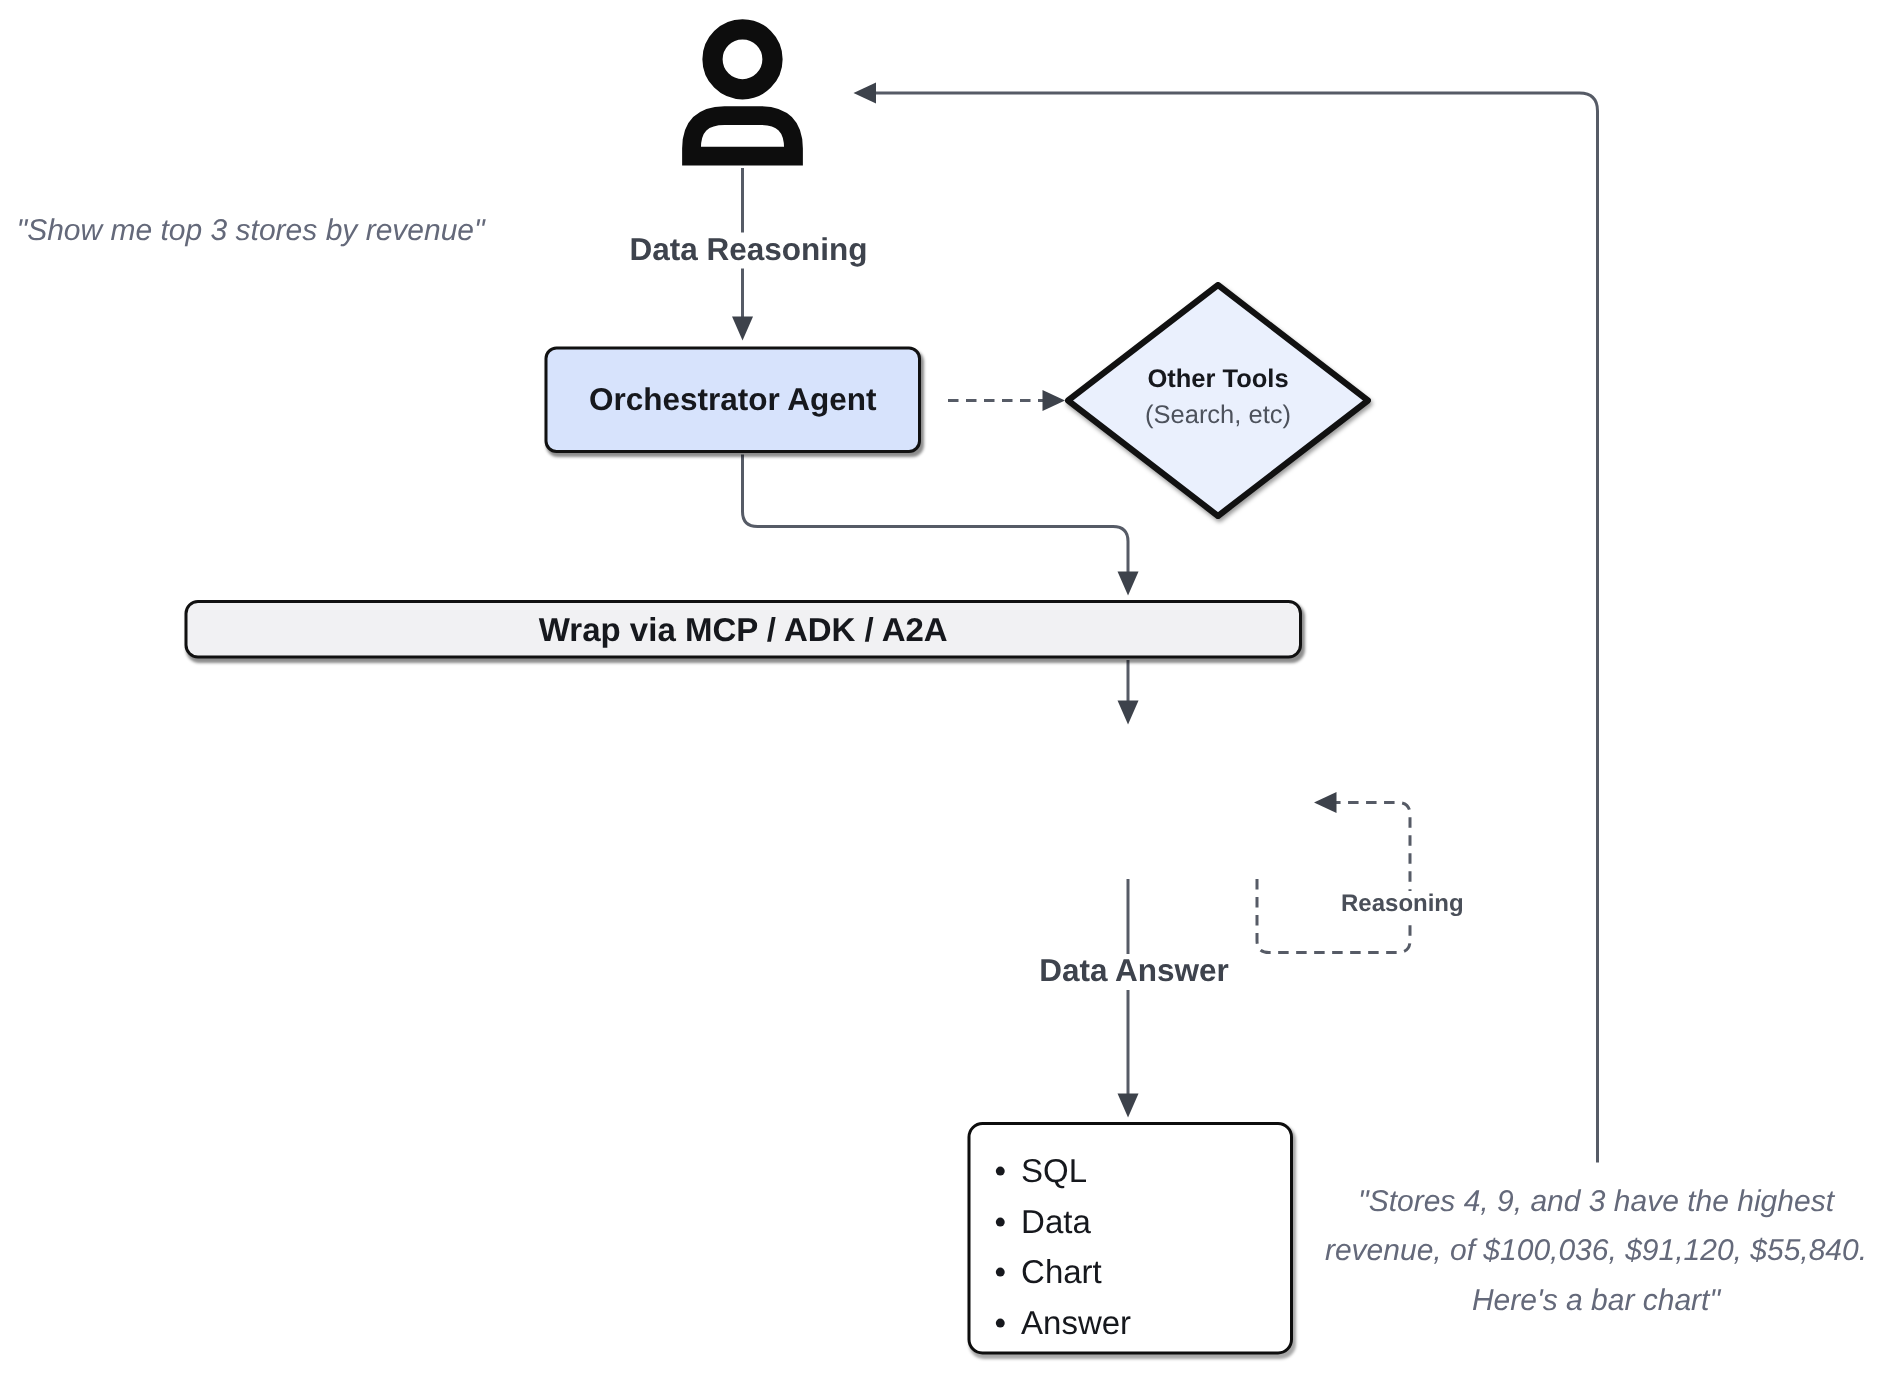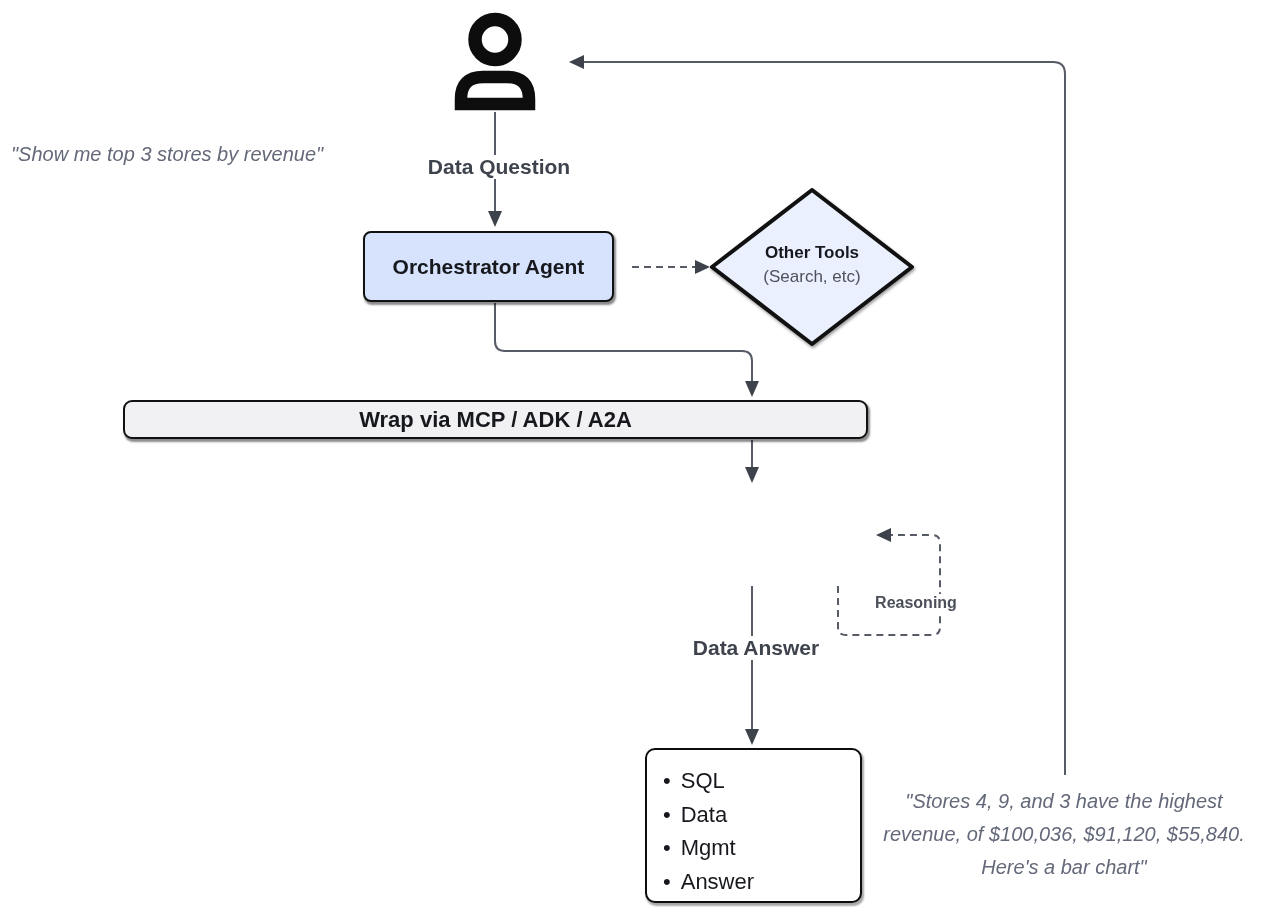--- a/index.html
+++ b/index.html
@@ -38,21 +38,21 @@
   }
   .diamond-title{font-weight:bold;font-size:17px;color:#16181d;}
   .diamond-sub{font-size:17px;color:#4d525c;}
   .flow-label{
     position:absolute;text-align:center;font-weight:bold;font-size:21px;color:#3e434d;
     background:#ffffff;padding:0 4px;white-space:nowrap;
   }
   .label-question{left:402px;top:155px;width:186px;}
   .label-answer{left:659px;top:636px;width:186px;}
   .label-reasoning{
-    position:absolute;left:868px;top:594px;width:96px;text-align:center;
+    position:absolute;left:894px;top:594px;width:96px;text-align:left;
     font-weight:bold;font-size:16px;color:#4a4f59;background:#ffffff;
   }
   .quote{
     position:absolute;font-style:italic;font-size:20px;color:#64697a;white-space:nowrap;
   }
   .quote-left{left:11px;top:143px;}
   .quote-right{left:866px;top:785px;width:396px;text-align:center;line-height:33px;white-space:normal;}
   .quote-right div{white-space:nowrap;}
 </style>
 </head>
@@ -108,21 +108,21 @@
   </svg>
 
   <div class="quote quote-left">"Show me top 3 stores by revenue"</div>
 
   <div class="quote quote-right">
     <div>"Stores 4, 9, and 3 have the highest</div>
     <div>revenue, of $100,036, $91,120, $55,840.</div>
     <div>Here's a bar chart"</div>
   </div>
 
-  <div class="flow-label label-question">Data Question</div>
+  <div class="flow-label label-question">Data Reasoning</div>
   <div class="flow-label label-answer">Data Answer</div>
   <div class="label-reasoning">Reasoning</div>
 
   <div class="node node-orchestrator">Orchestrator Agent</div>
 
   <div class="diamond-text">
     <div class="diamond-title">Other Tools</div>
     <div class="diamond-sub">(Search, etc)</div>
   </div>
 
@@ -133,21 +133,21 @@
     <div class="output-item">
       <span class="output-bullet">•</span>
       <span>SQL</span>
     </div>
     <div class="output-item">
       <span class="output-bullet">•</span>
       <span>Data</span>
     </div>
     <div class="output-item">
       <span class="output-bullet">•</span>
-      <span>Mgmt</span>
+      <span>Chart</span>
     </div>
     <div class="output-item">
       <span class="output-bullet">•</span>
       <span>Answer</span>
     </div>
   </div>
 
 </div>
 
 </body></html>

